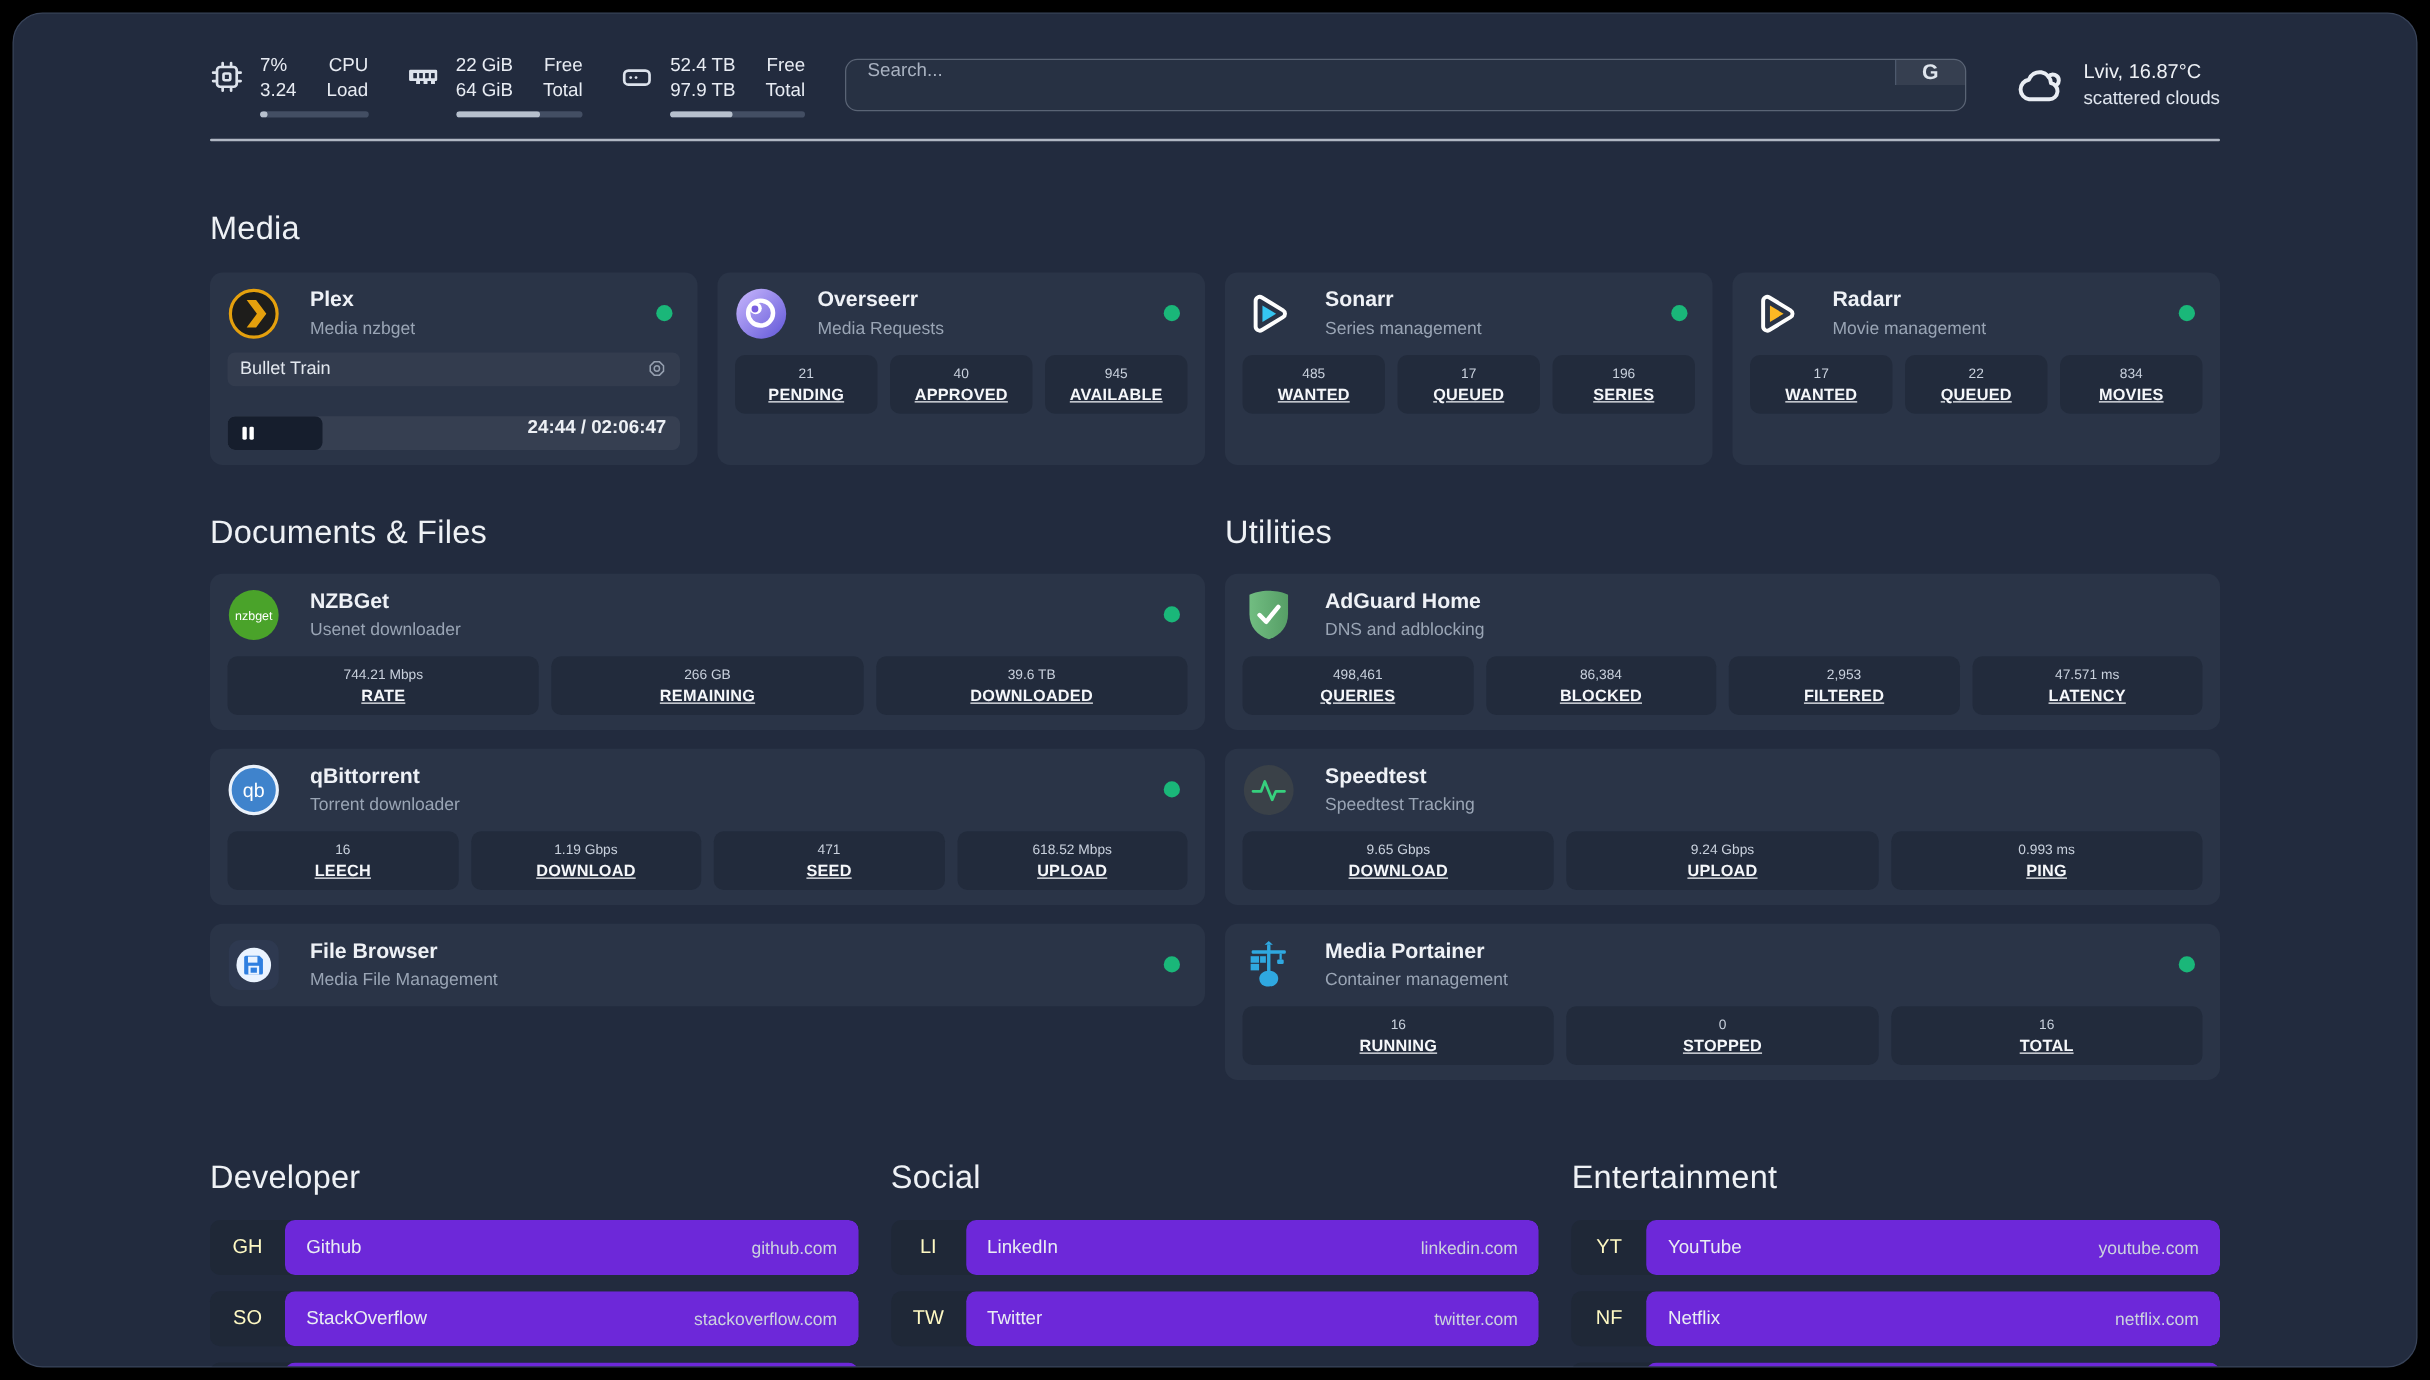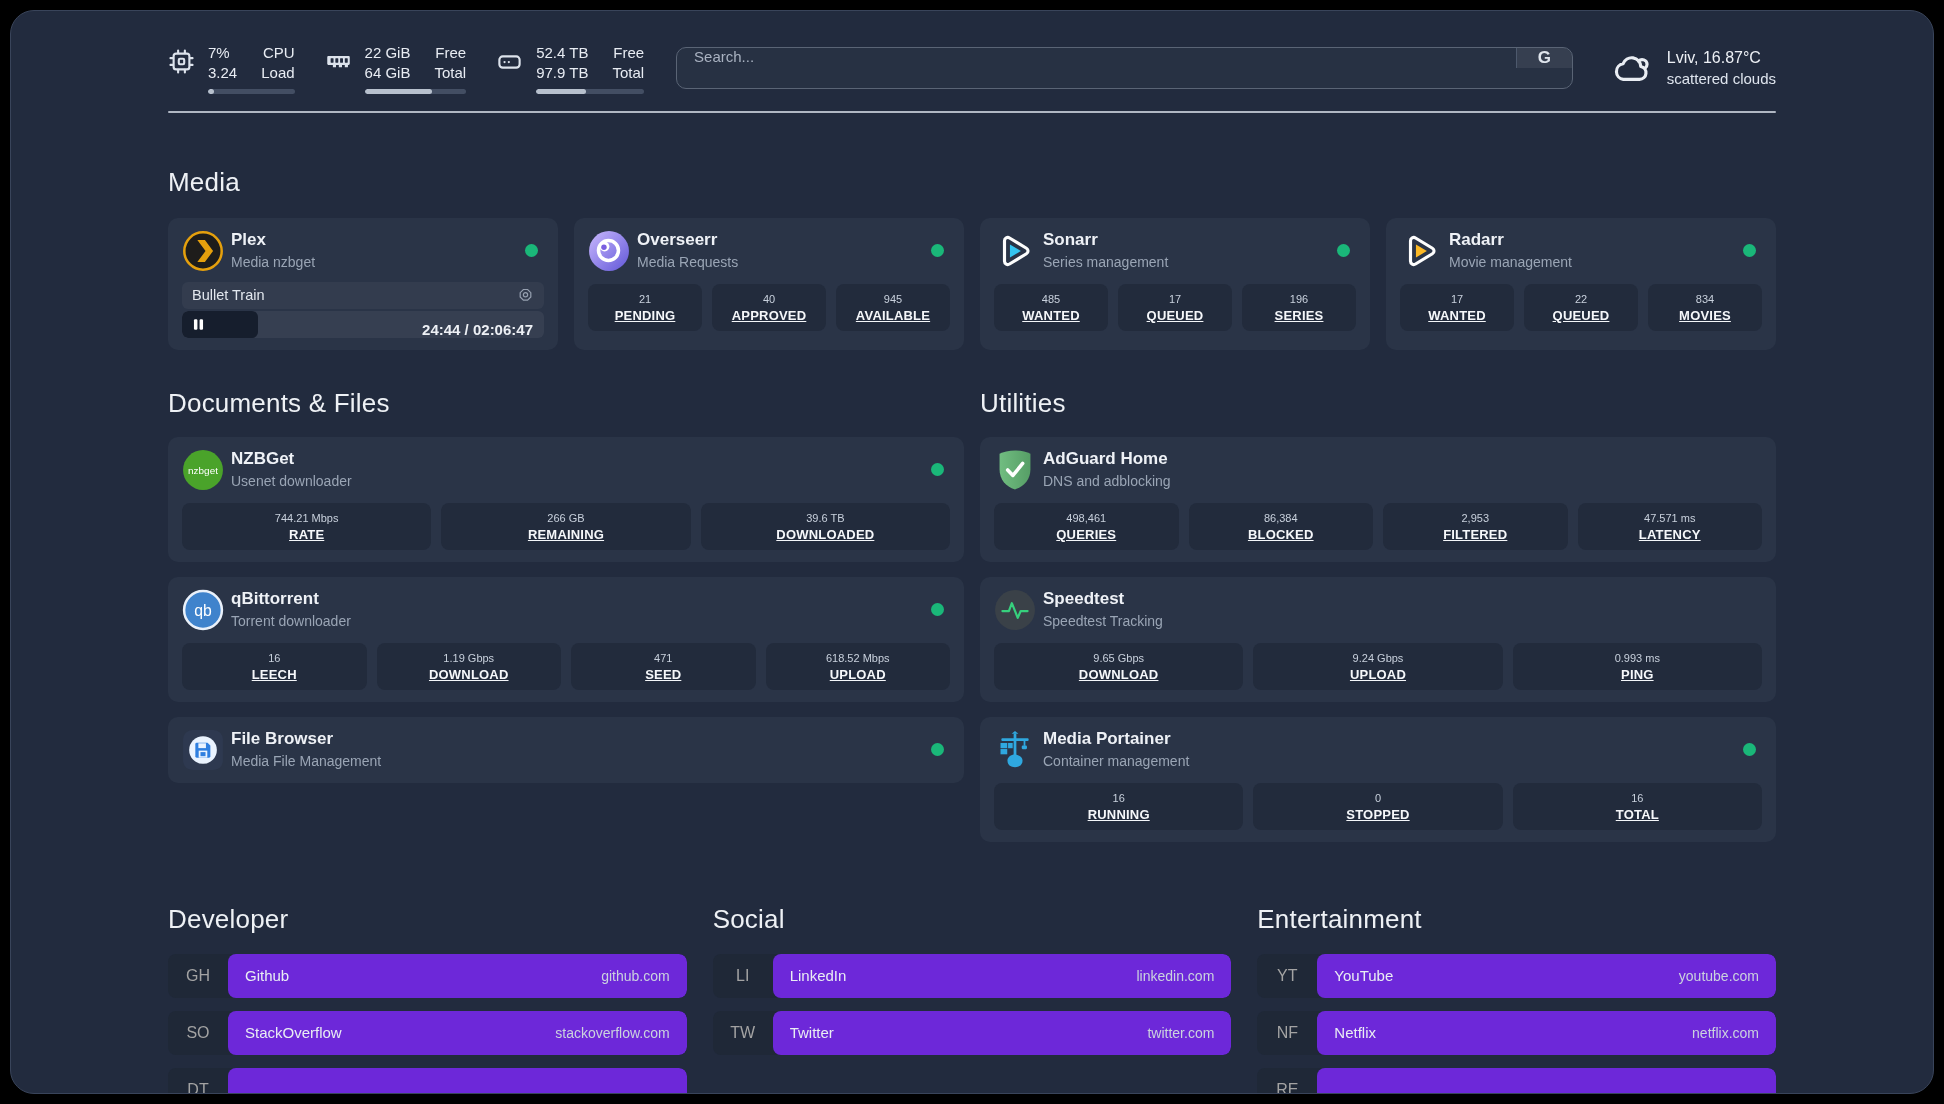--- a/index.html
+++ b/index.html
@@ -44,56 +44,56 @@
   .section-title { font-size:26px; font-weight:500; color:#eef1f5; letter-spacing:.2px; }
   .sec-media { margin-top:54px; }
   .sec-media .section-title { margin-bottom:20px; }
   .media-grid { display:grid; grid-template-columns:repeat(4,1fr); gap:16px; align-items:stretch; }
   .two-col { display:grid; grid-template-columns:1fr 1fr; gap:16px; margin-top:38px; }
   .two-col .section-title { margin-bottom:18px; }
   .stack { display:flex; flex-direction:column; gap:15px; }
 
   
   .card { background:#2a3447; border-radius:10px; padding:12px 14px; cursor:pointer; }
-  .card-head { display:flex; align-items:center; gap:7px; }
+  .card-head { display:flex; align-items:center; gap:24px; }
   .app-icon { width:42px; height:42px; flex:none; }
   .app-icon svg { width:100%; height:100%; }
   .app-name { font-size:17px; font-weight:600; color:#eef1f6; line-height:1.2; }
   .app-desc { font-size:14px; color:#9aa5b5; margin-top:3px; line-height:1.2; }
   .status-dot { width:13px; height:13px; border-radius:50%; background:#1ab779;
                 margin-left:auto; margin-right:6px; flex:none; }
   .card-stats { display:flex; gap:10px; margin-top:12px; }
   .stat-box { flex:1; background:#222b3c; border-radius:8px; text-align:center; padding:9px 4px 8px; }
   .stat-value { font-size:11px; color:#c9d1dd; }
   .stat-label { font-size:13px; font-weight:700; color:#f5f7fa; margin-top:3px; letter-spacing:.2px;text-decoration:underline; }
 
   
   .player-row1 { margin-top:10px; height:27px; display:flex; align-items:center;
                  justify-content:space-between; background:rgba(255,255,255,.045);
                  border-radius:6px; padding:0 10px; }
   .player-title { font-size:14.5px; color:#e2e7ee; }
   .lens-icon { width:17px; height:17px; color:#96a0b0; }
   .lens-icon svg { width:100%; height:100%; }
-  .player-row2 { margin-top:2px; position:relative; height:27px; border-radius:6px;
+  .player-row2 { margin-top:24px; position:relative; height:27px; border-radius:6px;
                  background:rgba(255,255,255,.06); overflow:hidden;
-                 display:flex; align-items:flex-end; }
+                 display:flex; align-items:flex-start; }
   .player-fill { position:absolute; left:0; top:0; bottom:0; background:#161e2d;
                  border-radius:6px; display:flex; align-items:center; padding-left:10px; }
   .pause-icon { width:13px; height:13px; display:block; }
   .player-time { margin-left:auto; padding-right:11px; font-size:15px; font-weight:700;
                  color:#edf0f5; position:relative; z-index:1; }
 
   
   .bookmarks { display:grid; grid-template-columns:repeat(3,1fr); gap:26px;
                margin-top:62px; align-items:start; }
   .bm-list { display:flex; flex-direction:column; gap:13px; margin-top:19px; }
   .bm-row { display:flex; align-items:stretch; height:44px; background:#1f2837;
             border-radius:8px; overflow:hidden; text-decoration:none; cursor:pointer; }
   .bm-abbr { width:60px; display:flex; align-items:center; justify-content:center;
-             font-size:16px; color:#a3a3a3; flex:none; }
+             font-size:16px; color:#fef9c3; flex:none; }
   .bm-pill { flex:1; background:#6d28d9; border-radius:8px; display:flex; align-items:center;
              justify-content:space-between; padding:0 17px; }
   .bm-name { font-size:15px; color:#e9edf3; }
   .bm-url { font-size:14px; color:#cbd2de; }
 </style>
 </head>
 <body>
 
 <div class="frame">
   <div class="content">

